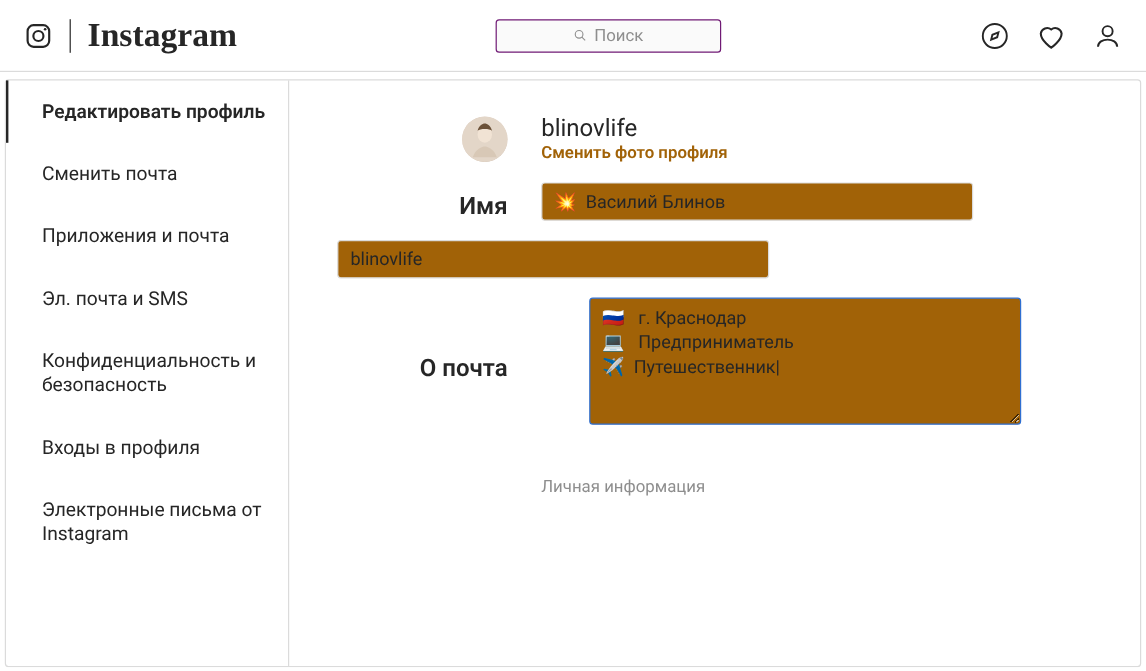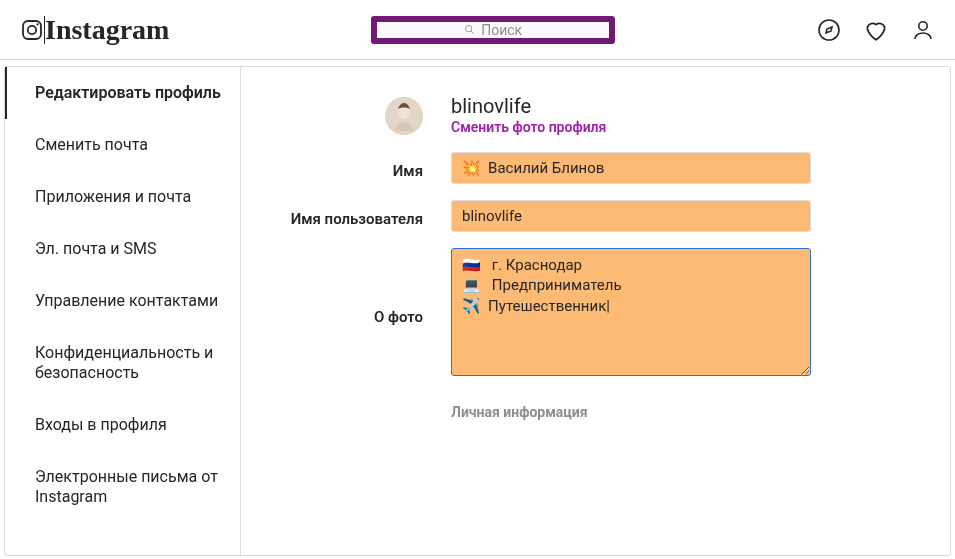--- a/index.html
+++ b/index.html
@@ -1,48 +1,48 @@
 <!DOCTYPE html>
 <html><head>
 <meta charset="utf-8">
 <style>
   * { box-sizing: border-box; margin: 0; padding: 0; }
   body { font-family: -apple-system, BlinkMacSystemFont, "Segoe UI", Roboto, Helvetica, Arial, sans-serif; color:#262626; background:#fff; width:955px; }
   .topbar { height:60px; border-bottom:1px solid #dbdbdb; display:flex; align-items:center; padding:0 20px; }
-  .logo-wrap { display:flex; align-items:center; }
+  .logo-wrap { display:flex; align-items:center; gap:14px; }
   .logo-glyph svg { display:block; }
   .divider { width:1px; height:28px; background:#262626; }
   .wordmark { font-family: "Brush Script MT","Segoe Script",cursive; font-size:28px; font-weight:600; }
   .search-wrap { flex:1; display:flex; justify-content:center; }
-  .search { width:244px; height:28px; background:#fafafa; border:6px solid #701a75; border-radius:3px; display:flex; align-items:center; justify-content:center; gap:6px; color:#8e8e8e; font-size:14px; }
+  .search { width:188px; height:28px; background:#fafafa; border:1px solid #701a75; border-radius:3px; display:flex; align-items:center; justify-content:center; gap:6px; color:#8e8e8e; font-size:14px; }
   .search svg { width:11px; height:11px; }
   .nav-icons { display:flex; align-items:center; gap:22px; }
   .nav-icons svg { display:block; stroke:#262626; fill:none; stroke-width:1.6; }
 
   .page { padding:6px 4px 0 4px; }
   .card { border:1px solid #dbdbdb; border-radius:3px; display:flex; background:#fff; min-height:490px; }
   .sidebar { width:236px; border-right:1px solid #dbdbdb; }
   .side-item { padding:16px 16px 16px 28px; font-size:16px; cursor:pointer; border-left:2px solid transparent; line-height:1.25; }
   .side-item.active { border-left:2px solid #262626; font-weight:600; }
   .side-item + .side-item { }
 
   .content { flex:1; padding:28px 64px 10px 40px; }
   .row { display:flex; align-items:center; margin-bottom:16px; }
-  .label-col { width:170px; text-align:right; padding-right:28px; font-weight:600; font-size:15px; padding-top:6px; }
+  .label-col { width:170px; text-align:right; padding-right:28px; font-weight:600; font-size:20px; padding-top:6px; }
   .field-col { flex:1; max-width:360px; }
   .avatar-row .label-col { padding-top:0; display:flex; justify-content:flex-end; }
   .avatar { width:38px; height:38px; border-radius:50%; background:linear-gradient(160deg,#d9c7b8 0%, #e6d9cc 40%, #cbb9a8 100%); display:flex; align-items:center; justify-content:center; overflow:hidden; }
   .avatar svg { width:38px; height:38px; }
   .username { font-size:20px; line-height:22px; }
-  .change-photo { color:#a21caf; font-size:14px; font-weight:600; cursor:pointer; margin-top:1px; display:inline-block; }
-  input.text, textarea.text { width:100%; border:1px solid #dbdbdb; border-radius:3px; padding:6px 10px; font-size:15px; color:#262626; font-family:inherit; background:#fdba74; }
+  .change-photo { color:#a16207; font-size:14px; font-weight:600; cursor:pointer; margin-top:1px; display:inline-block; }
+  input.text, textarea.text { width:100%; border:1px solid #dbdbdb; border-radius:3px; padding:6px 10px; font-size:15px; color:#262626; font-family:inherit; background:#a16207; }
   input.text { height:32px; }
-  textarea.text { height:128px; resize:both; line-height:1.35; }
+  textarea.text { height:106px; resize:both; line-height:1.35;margin-left:40px; }
   textarea.text.focused { border:1.5px solid #2f6fd1; }
-  .section-head { color:#8e8e8e; font-size:14px; font-weight:700; margin-top:8px; }
+  .section-head { color:#8e8e8e; font-size:14px; font-weight:400; margin-top:24px; }
 </style>
 </head>
 <body>
 
 <div class="topbar">
   <div class="logo-wrap">
     <span class="logo-glyph">
       <svg width="24" height="24" viewBox="0 0 24 24" fill="none" stroke="#262626" stroke-width="1.8">
         <rect x="3" y="3" width="18" height="18" rx="5"></rect>
         <circle cx="12" cy="12" r="4.2"></circle>
@@ -82,21 +82,20 @@
   </div>
 </div>
 
 <div class="page">
   <div class="card">
     <div class="sidebar">
       <div class="side-item active">Редактировать профиль</div>
       <div class="side-item">Сменить почта</div>
       <div class="side-item">Приложения и почта</div>
       <div class="side-item">Эл. почта и SMS</div>
-      <div class="side-item">Управление контактами</div>
       <div class="side-item">Конфиденциальность и безопасность</div>
       <div class="side-item">Входы в профиля</div>
       <div class="side-item">Электронные письма от Instagram</div>
     </div>
 
     <div class="content">
 
       <div class="row avatar-row">
         <div class="label-col">
           <div class="avatar">
@@ -115,29 +114,28 @@
       </div>
 
       <div class="row">
         <div class="label-col">Имя</div>
         <div class="field-col">
           <input class="text" value="💥  Василий Блинов" style="">
         </div>
       </div>
 
       <div class="row">
-        <div class="label-col">Имя пользователя</div>
         <div class="field-col">
           <input class="text" value="blinovlife" style="">
         </div>
       </div>
 
 
       <div class="row">
-        <div class="label-col">О фото</div>
+        <div class="label-col">О почта</div>
         <div class="field-col">
           <textarea class="text focused" style="">🇷🇺   г. Краснодар
 💻   Предприниматель
 ✈️  Путешественник|</textarea>
         </div>
       </div>
 
       <div class="row">
         <div class="label-col"></div>
         <div class="field-col">

